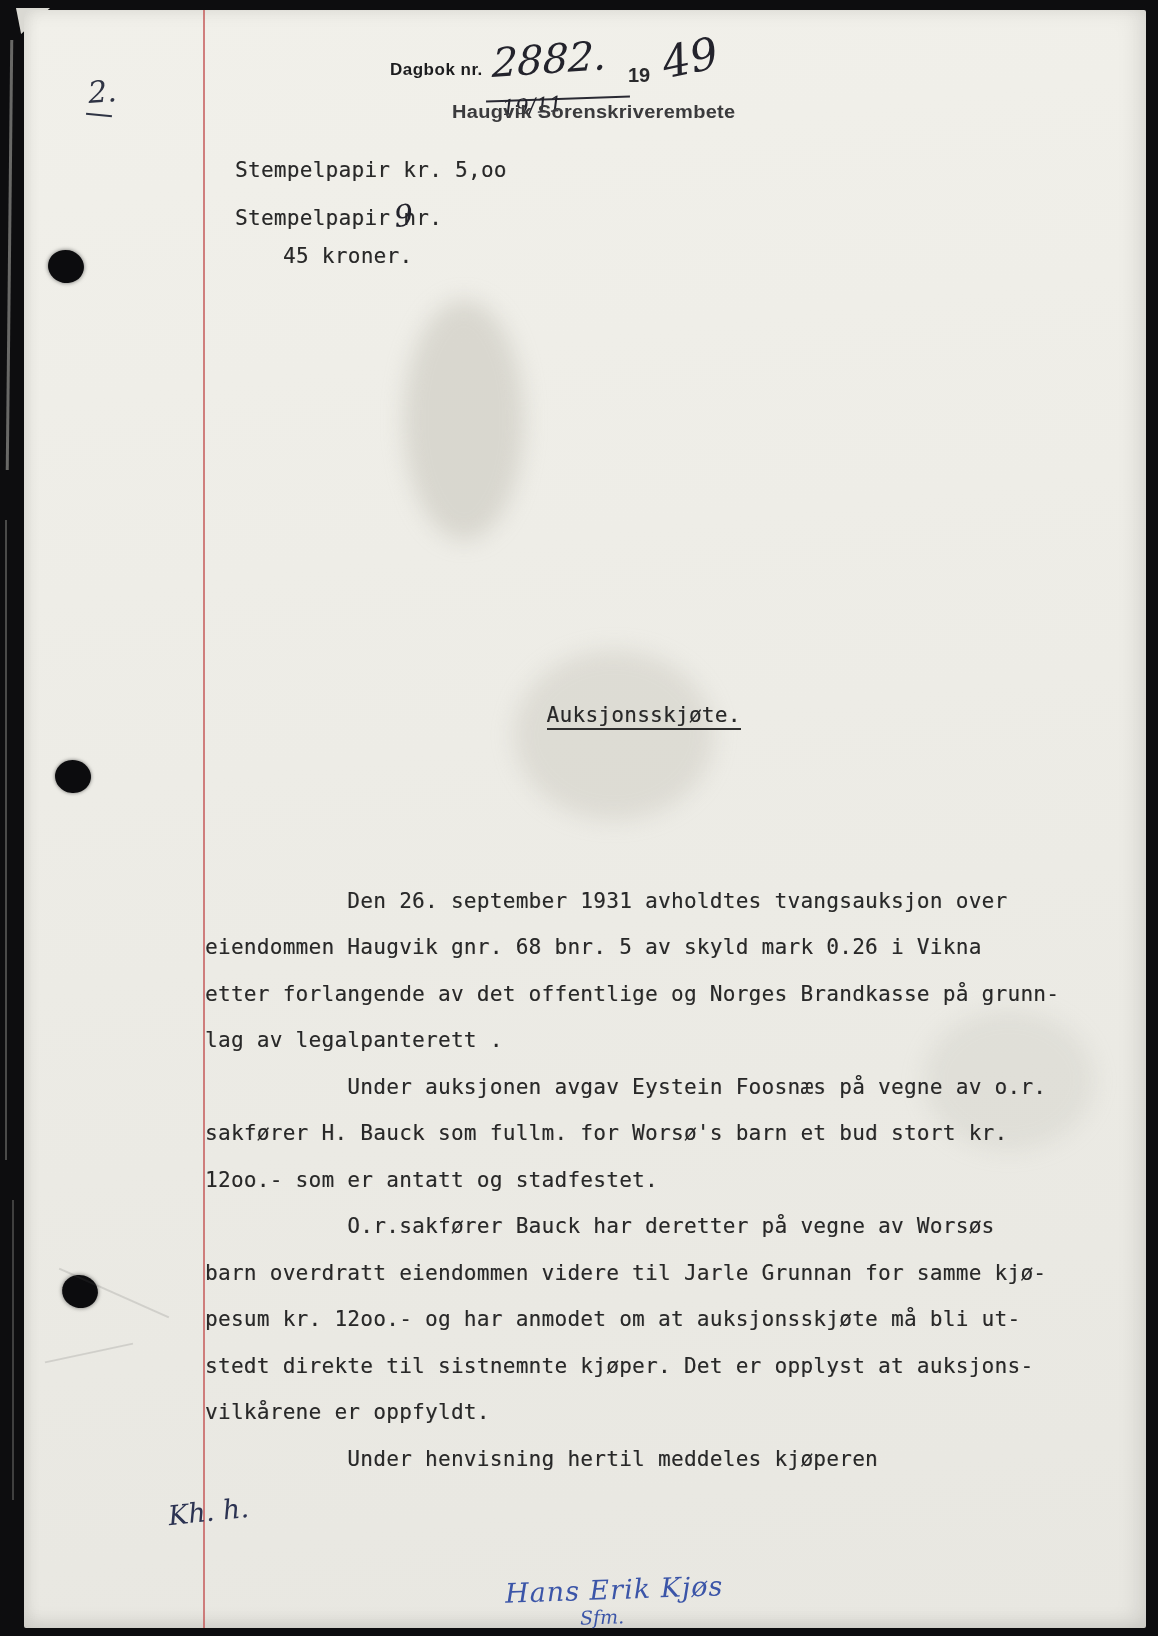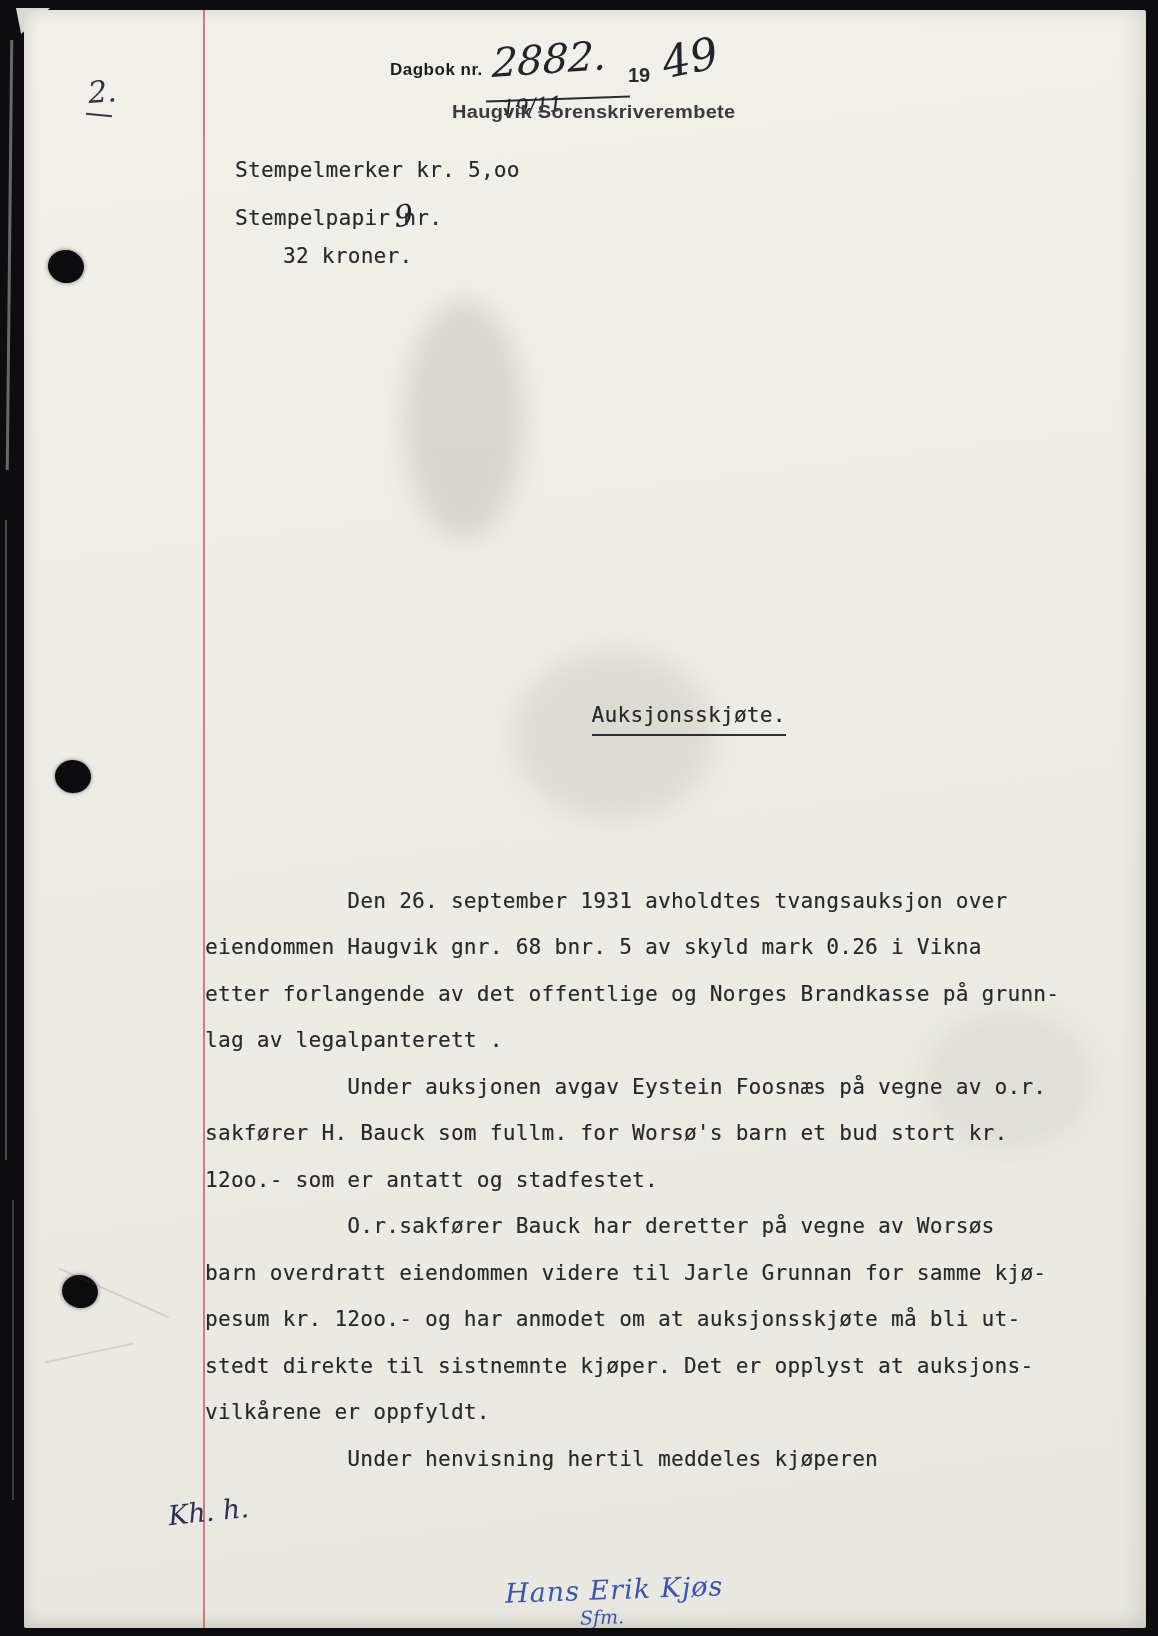--- a/index.html
+++ b/index.html
@@ -34,21 +34,21 @@
     position:absolute; font-size:21px; letter-spacing:0.3px; color:#282828;
     white-space:pre; text-shadow:0.4px 0.4px 0.5px rgba(30,30,30,0.35);
   }
   .fee-1 { left:211px; top:148px; }
   .fee-2 { left:211px; top:196px; }
   .fee-3 { left:259px; top:234px; }
 
   .deed { left:181px; top:542px; line-height:46.5px; width:890px; }
   .deed-title-row { padding-left:238px; }
   .grantee-row { padding-left:208px; }
-  .underline { border-bottom:2px solid #2f2f2f; padding-bottom:7px;margin-left:45px; }
+  .underline { border-bottom:2px solid #2f2f2f; padding-bottom:1px; }
   .doc-line { white-space:pre; }
 
   
   .stamp {
     position:absolute; font-family:"Liberation Sans", sans-serif; font-weight:bold;
     color:#2a2a2c; filter:blur(0.3px);
   }
   .dagbok-label { left:366px; top:50px; font-size:17px; letter-spacing:0.5px; color:#1c1c1e; }
   .year-printed { left:604px; top:54px; font-size:20px; }
   .office-stamp { left:428px; top:90px; font-size:20px; letter-spacing:0.3px; color:#3a3a3c; transform:scaleY(0.96); }
@@ -113,24 +113,24 @@
     <div class="pageno-dash"></div>
 
     <div class="stamp dagbok-label">Dagbok nr.</div>
     <div class="hand dagbok-number">2882.</div>
     <div class="dagbok-underline"></div>
     <div class="stamp year-printed">19</div>
     <div class="hand year-hand">49</div>
     <div class="hand date-hand">19/11</div>
     <div class="stamp office-stamp">Haugvik Sorenskriverembete</div>
 
-    <div class="typew fee-1">Stempelmerker kr. 5,oo</div>
+    <div class="typew fee-1">Stempelpapir kr. 5,oo</div>
     <div class="typew fee-2">Stempelpapir nr.</div>
     <div class="hand paper-no-hand">9</div>
-    <div class="typew fee-3">32 kroner.</div>
+    <div class="typew fee-3">45 kroner.</div>
 
     <div class="typew deed">
       <div class="deed-title-row">
         <span class="underline">Auksjonsskjøte.</span>
       </div>
       <div><div class="doc-line">           Den 26. september 1931 avholdtes tvangsauksjon over</div><div class="doc-line">eiendommen Haugvik gnr. 68 bnr. 5 av skyld mark 0.26 i Vikna</div><div class="doc-line">etter forlangende av det offentlige og Norges Brandkasse på grunn-</div><div class="doc-line">lag av legalpanterett .</div><div class="doc-line">           Under auksjonen avgav Eystein Foosnæs på vegne av o.r.</div><div class="doc-line">sakfører H. Bauck som fullm. for Worsø's barn et bud stort kr.</div><div class="doc-line">12oo.- som er antatt og stadfestet.</div><div class="doc-line">           O.r.sakfører Bauck har deretter på vegne av Worsøs</div><div class="doc-line">barn overdratt eiendommen videre til Jarle Grunnan for samme kjø-</div><div class="doc-line">pesum kr. 12oo.- og har anmodet om at auksjonsskjøte må bli ut-</div><div class="doc-line">stedt direkte til sistnemnte kjøper. Det er opplyst at auksjons-</div><div class="doc-line">vilkårene er oppfyldt.</div><div class="doc-line">           Under henvisning hertil meddeles kjøperen</div></div>
       <div class="grantee-row">
         <span class="underline">Jarl Grunnan, født 11/2. 1907.</span>
       </div>
       

